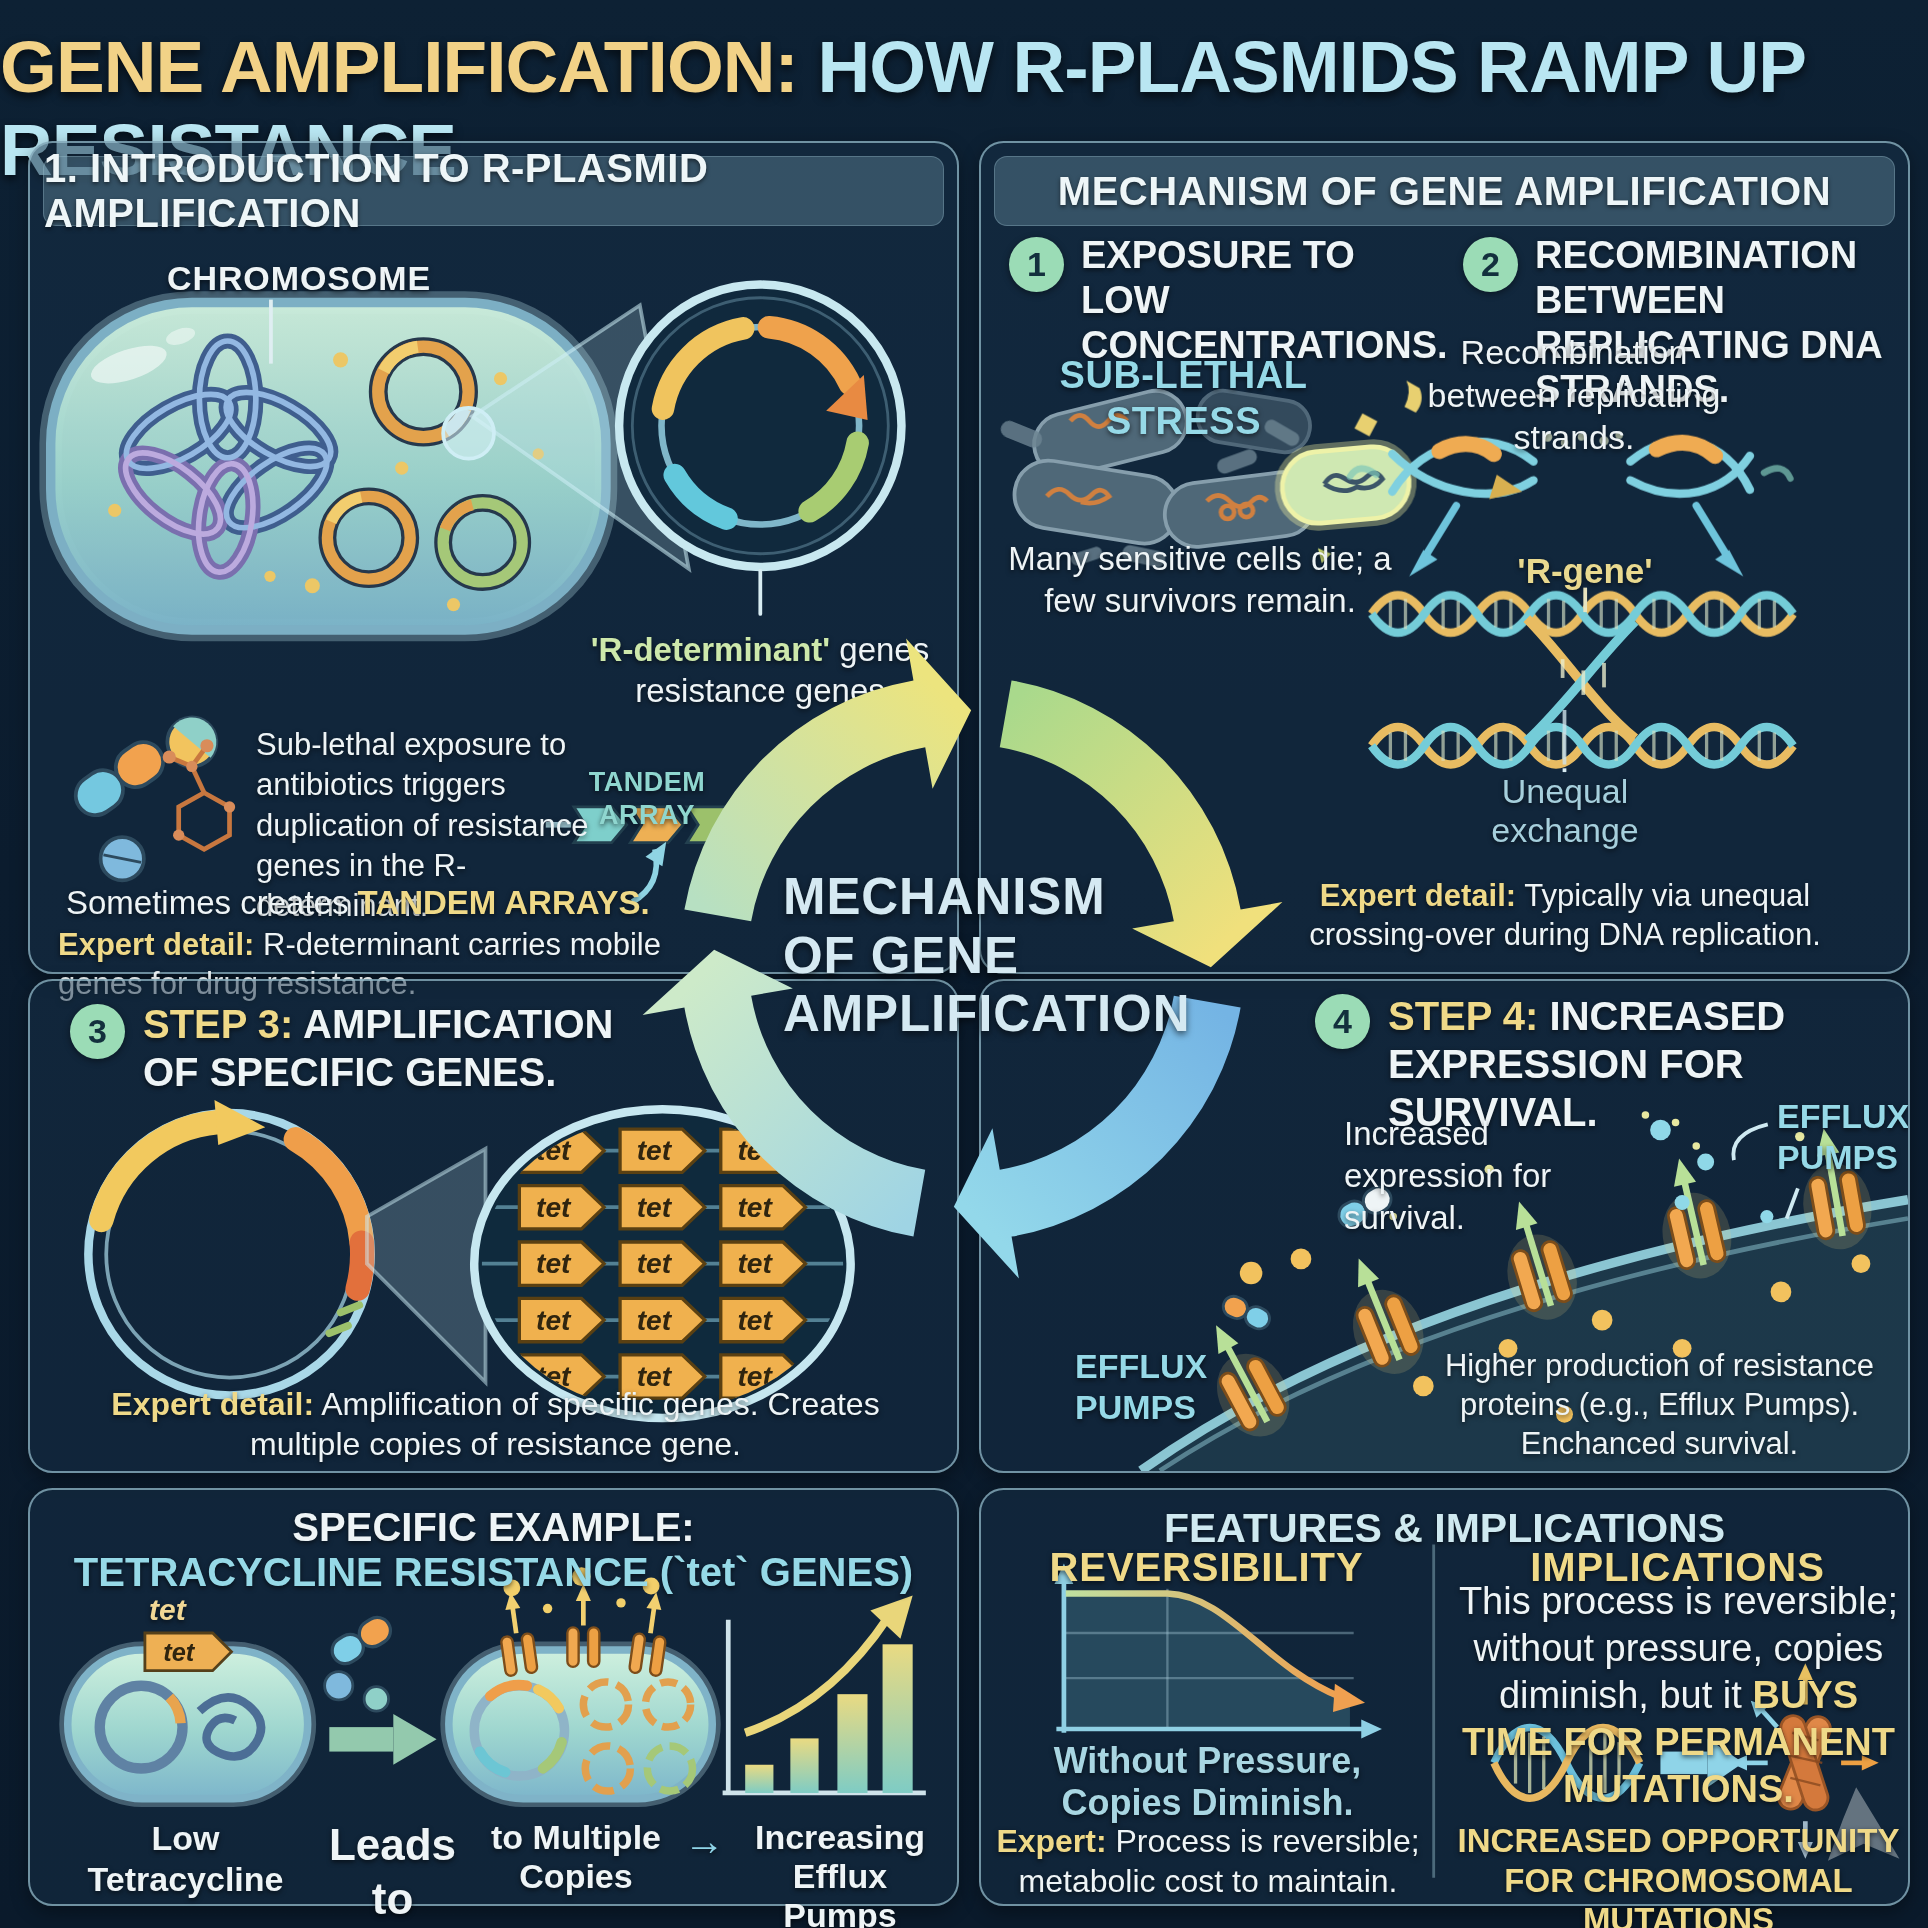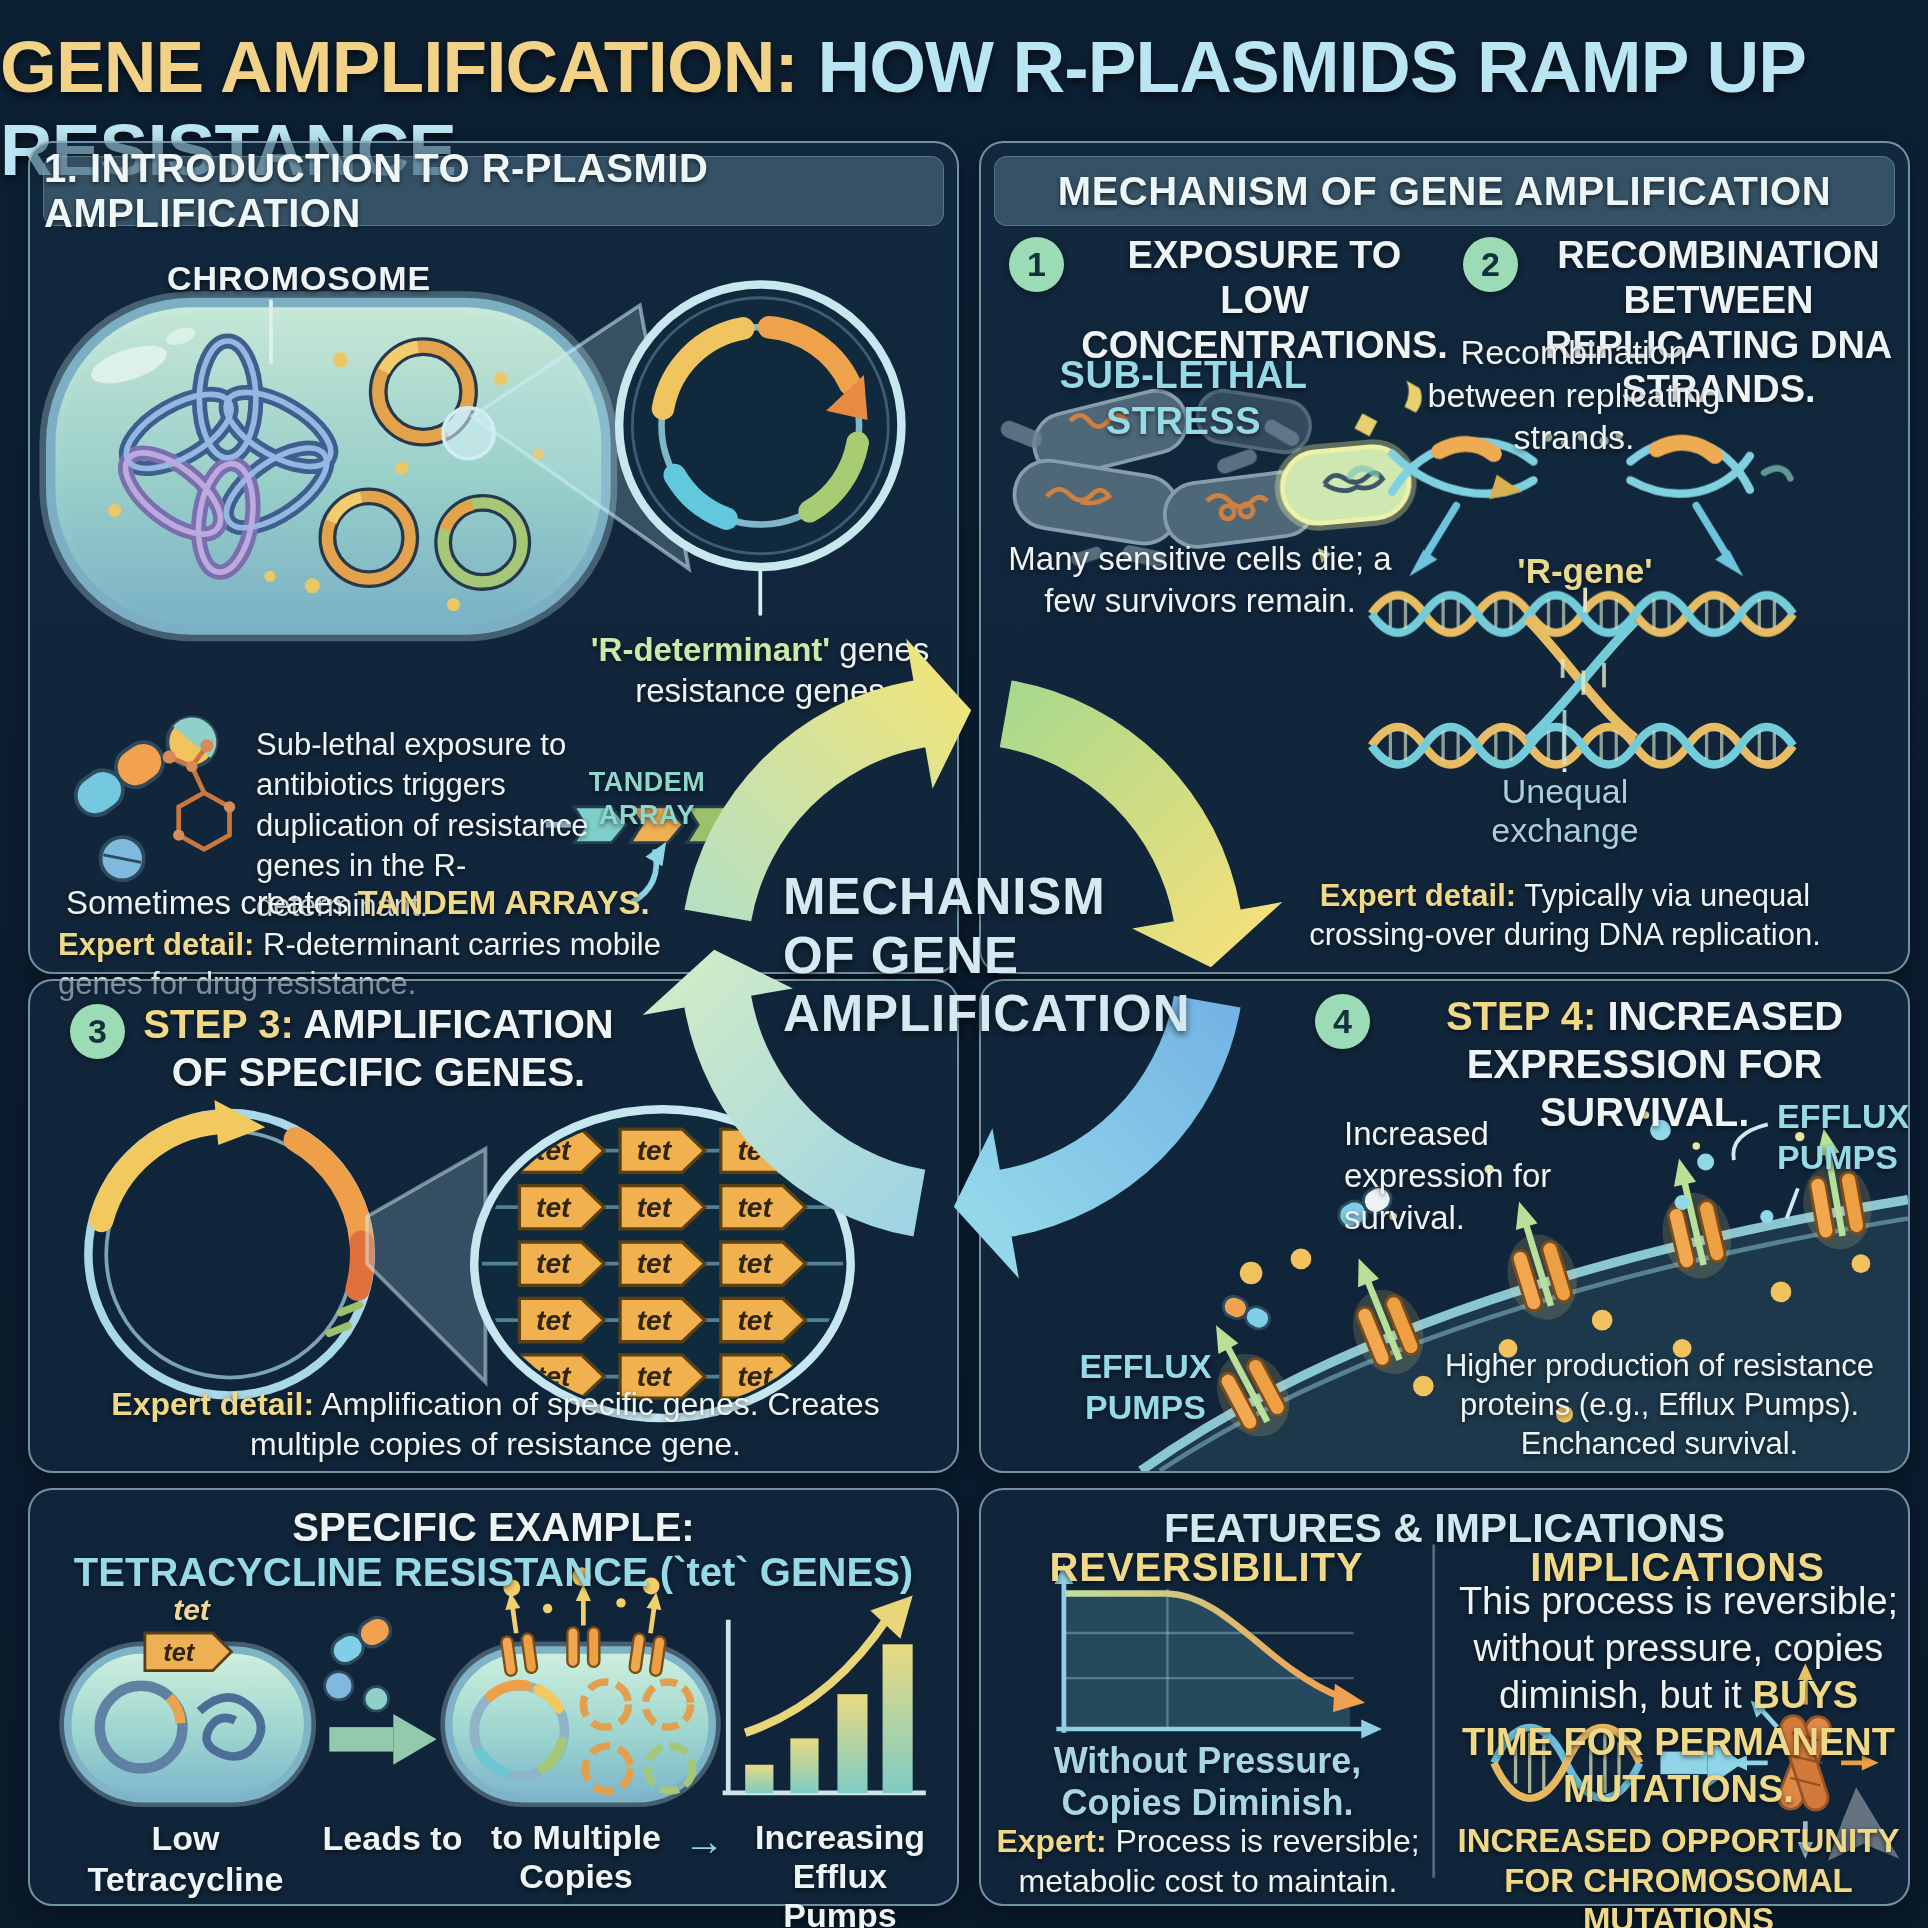--- a/index.html
+++ b/index.html
@@ -1,21 +1,21 @@
 <!DOCTYPE html>
 <html style="font-size:15px"><head>
 <meta charset="utf-8">
 <style>
   html,body{margin:0;padding:0;background:#081624;}
   #stage{position:relative;width:1928px;height:1928px;overflow:hidden;
     background:linear-gradient(180deg,#0d2134 0%,#0b1c2e 45%,#0a1a2b 100%);
     font-family:"Liberation Sans",sans-serif;}
   .abs{position:absolute;}
   .txt{position:absolute;color:#eef4f6;text-shadow:0 1.9px 5.6px rgba(0,0,0,.6);line-height:1.22;}
-  .b{font-weight:bold;text-align:center;}
+  .b{font-weight:bold;}
   .ctr{text-align:center;}
   .y{color:#efd988;}
   .cy{color:#96d9e7;}
   .grn{color:#cde8ab;}
   .teal{color:#8fd6cf;}
   .panel{position:absolute;background:rgba(23,48,70,.52);border:2.8px solid rgba(150,189,204,.72);
     border-radius:24.5px;box-shadow:0 5.6px 17px rgba(0,0,0,.35);}
   .phead{position:absolute;left:13px;right:13px;top:13px;height:68px;
     background:rgba(110,150,168,.38);border:1.9px solid rgba(170,205,218,.30);border-radius:13px;
     display:flex;align-items:center;justify-content:center;
@@ -531,21 +531,21 @@
         <path d="M 760 258 Q 850 228 912 135" fill="none" stroke="#e9d67a" stroke-width="9"></path>
         <polygon points="893,128 938,112 925,158" fill="#e9d67a"></polygon>
       </g>
     </svg>
 
     <div class="txt b ctr" style="left:0;top:13px;width:927px;font-size:40px;">SPECIFIC EXAMPLE:</div>
     <div class="txt b ctr cy" style="left:0;top:58px;width:927px;font-size:40px;">TETRACYCLINE RESISTANCE (`tet` GENES)</div>
     <div class="txt b" style="left:119px;top:102px;width:85px;font-size:30px;font-style:italic;color:#f0d795;">tet</div>
 
     <div class="txt b ctr" style="left:19px;top:328px;width:273px;font-size:34px;">Low Tetracycline</div>
-    <div class="txt b ctr" style="left:287px;top:328px;width:151px;font-size:34px;">Leads to</div>
+    <div class="txt b ctr" style="left:287px;top:328px;width:151px;font-size:44px;">Leads to</div>
     <div class="txt b ctr" style="left:452px;top:328px;width:188px;font-size:34px;line-height:1.15;">to Multiple Copies</div>
     <div class="txt b ctr" style="left:648px;top:326px;width:53px;font-size:41px;color:#8fd4e8;">→</div>
     <div class="txt b ctr" style="left:704px;top:328px;width:212px;font-size:34px;line-height:1.15;">Increasing Efflux Pumps</div>
   </div>
 
   <div class="panel" style="left:979px;top:1488px;width:927px;height:414px;">
     <svg class="abs" style="left:0;top:0;" width="927" height="414" viewBox="0 0 985 440">
       <defs>
         <linearGradient id="decayGrad" x1="0" y1="0" x2="1" y2="0">
           <stop offset="0" stop-color="#bfe0a0"></stop>

